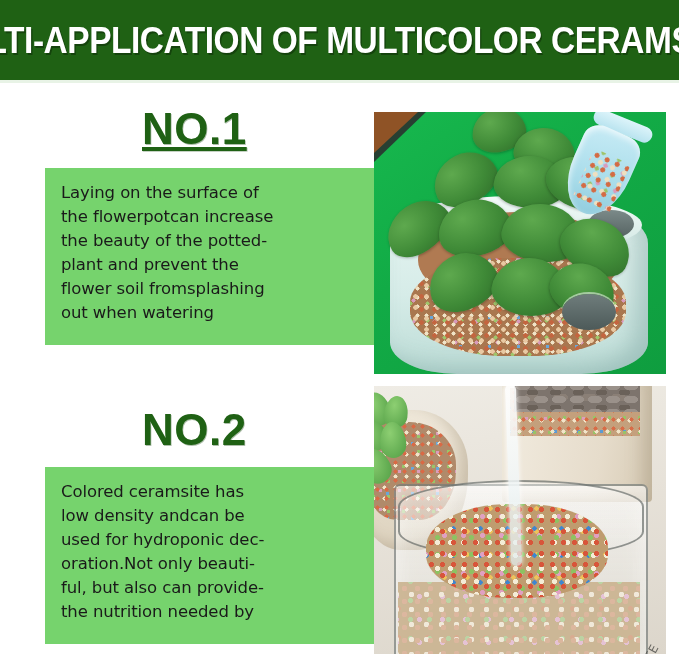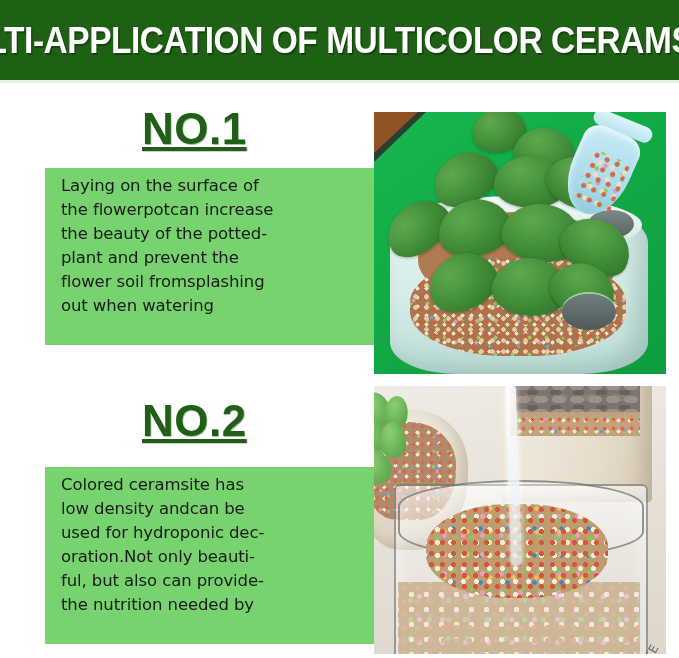--- a/index.html
+++ b/index.html
@@ -64,29 +64,29 @@
     position: absolute;
     font-family: "Liberation Sans Narrow", "Liberation Sans", sans-serif;
     font-weight: bold;
     font-size: 44px;
     color: #1f6114;
     letter-spacing: 0.5px;
     line-height: 1;
     text-shadow: 0.7px 0.7px 0 rgba(20,70,12,0.35);
   }
   #no1-label { left: 142px; top: 23px; text-decoration: underline; }
-  #no2-label { left: 142px; top: 315px; text-decoration: underline; }
+  #no2-label { left: 142px; top: 324px; }
 
   .text-card {
     position: absolute;
     left: 45px;
     width: 333px;
     background: #76d36d;
     box-sizing: border-box;
-    padding: 6px 12px 12px 16px;
+    padding: 13px 12px 12px 16px;
   }
   #card-1 { top: 84px;  height: 177px; }
   #card-2 { top: 372px; height: 177px; margin-top: 11px; }
 
   .card-text {
     font-family: "DejaVu Sans", sans-serif;
     font-size: 16.5px;
     line-height: 1.46;
     color: #1a1a1a;
     white-space: pre-line;

